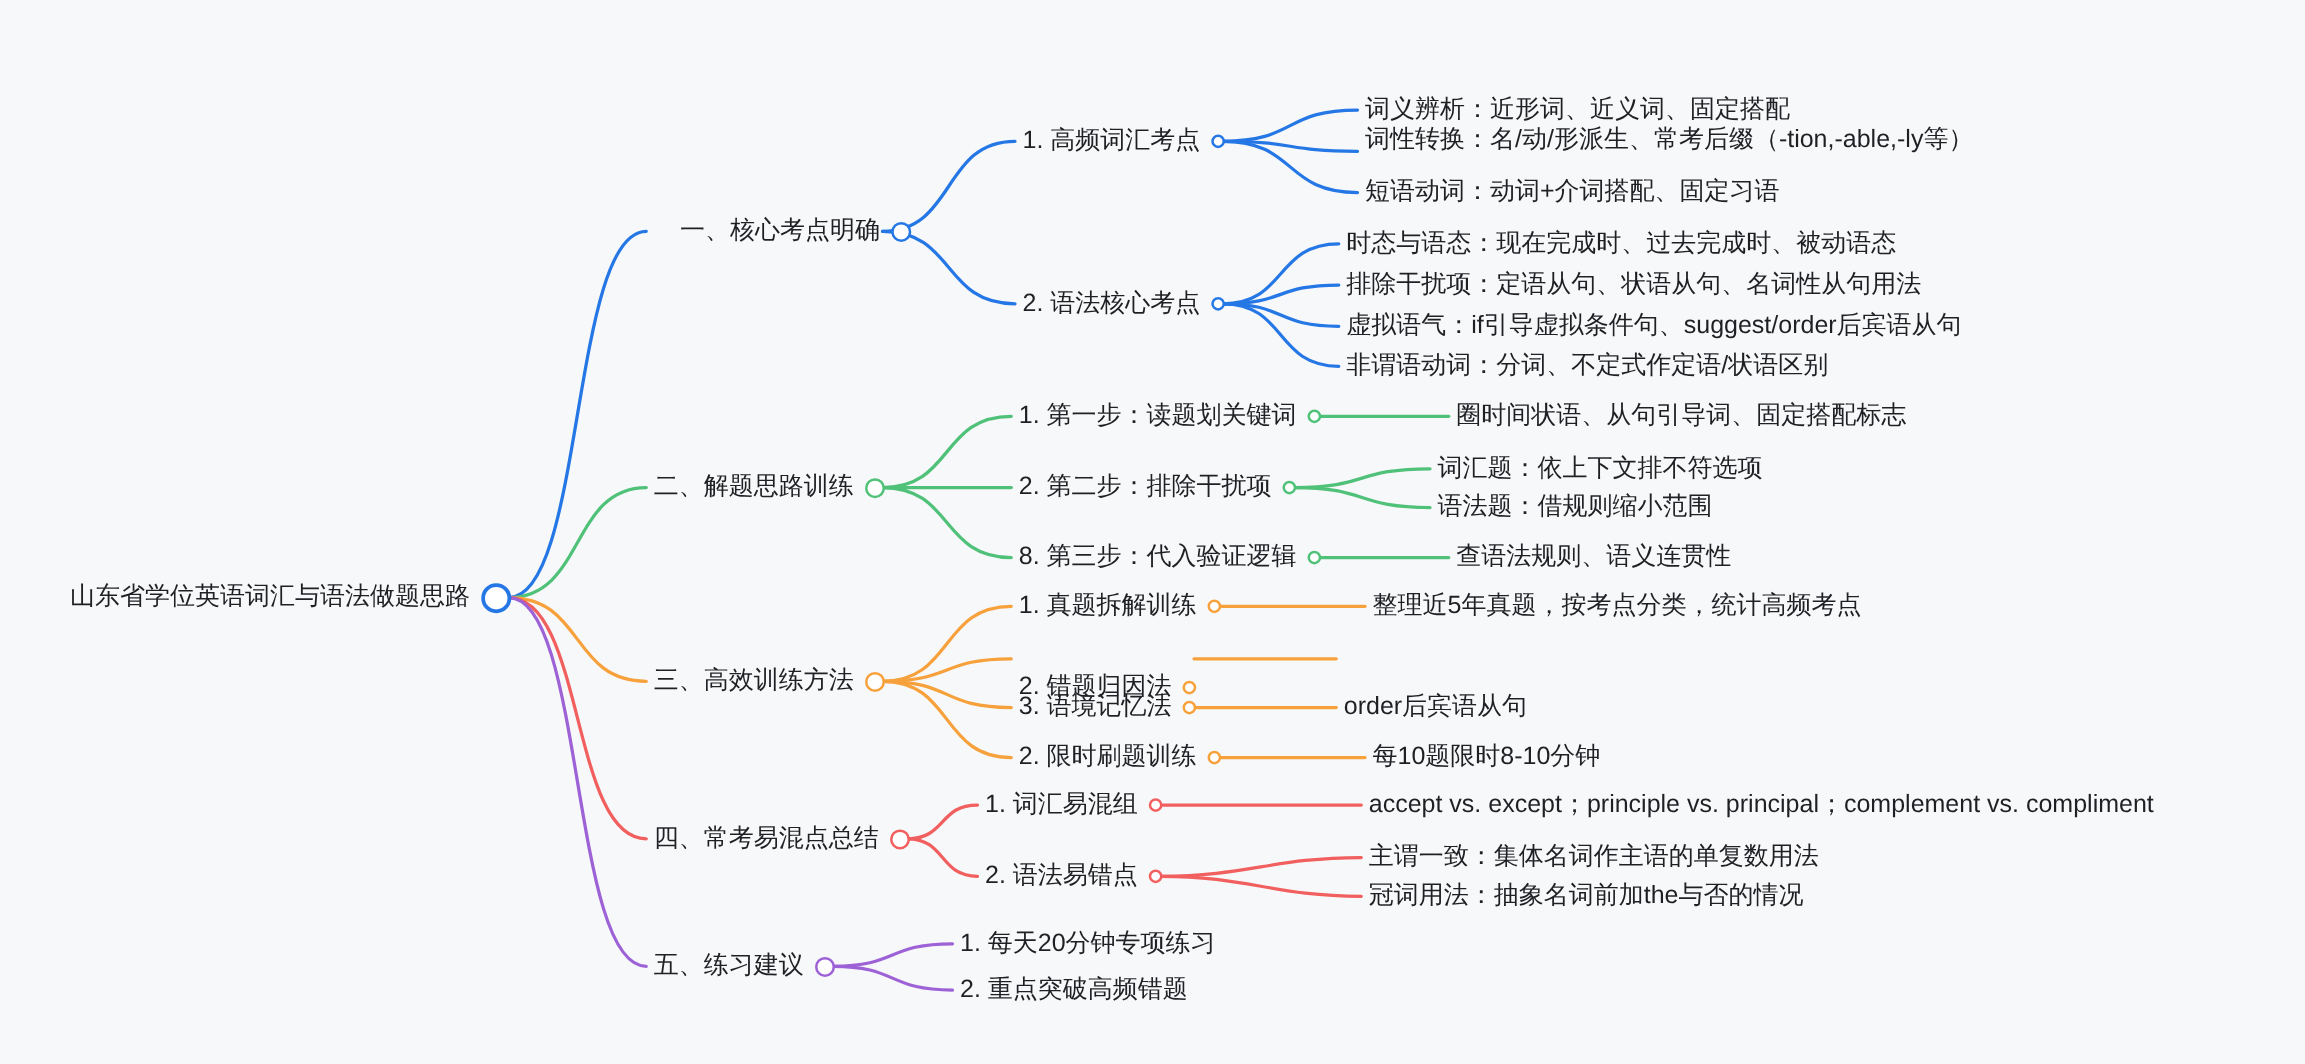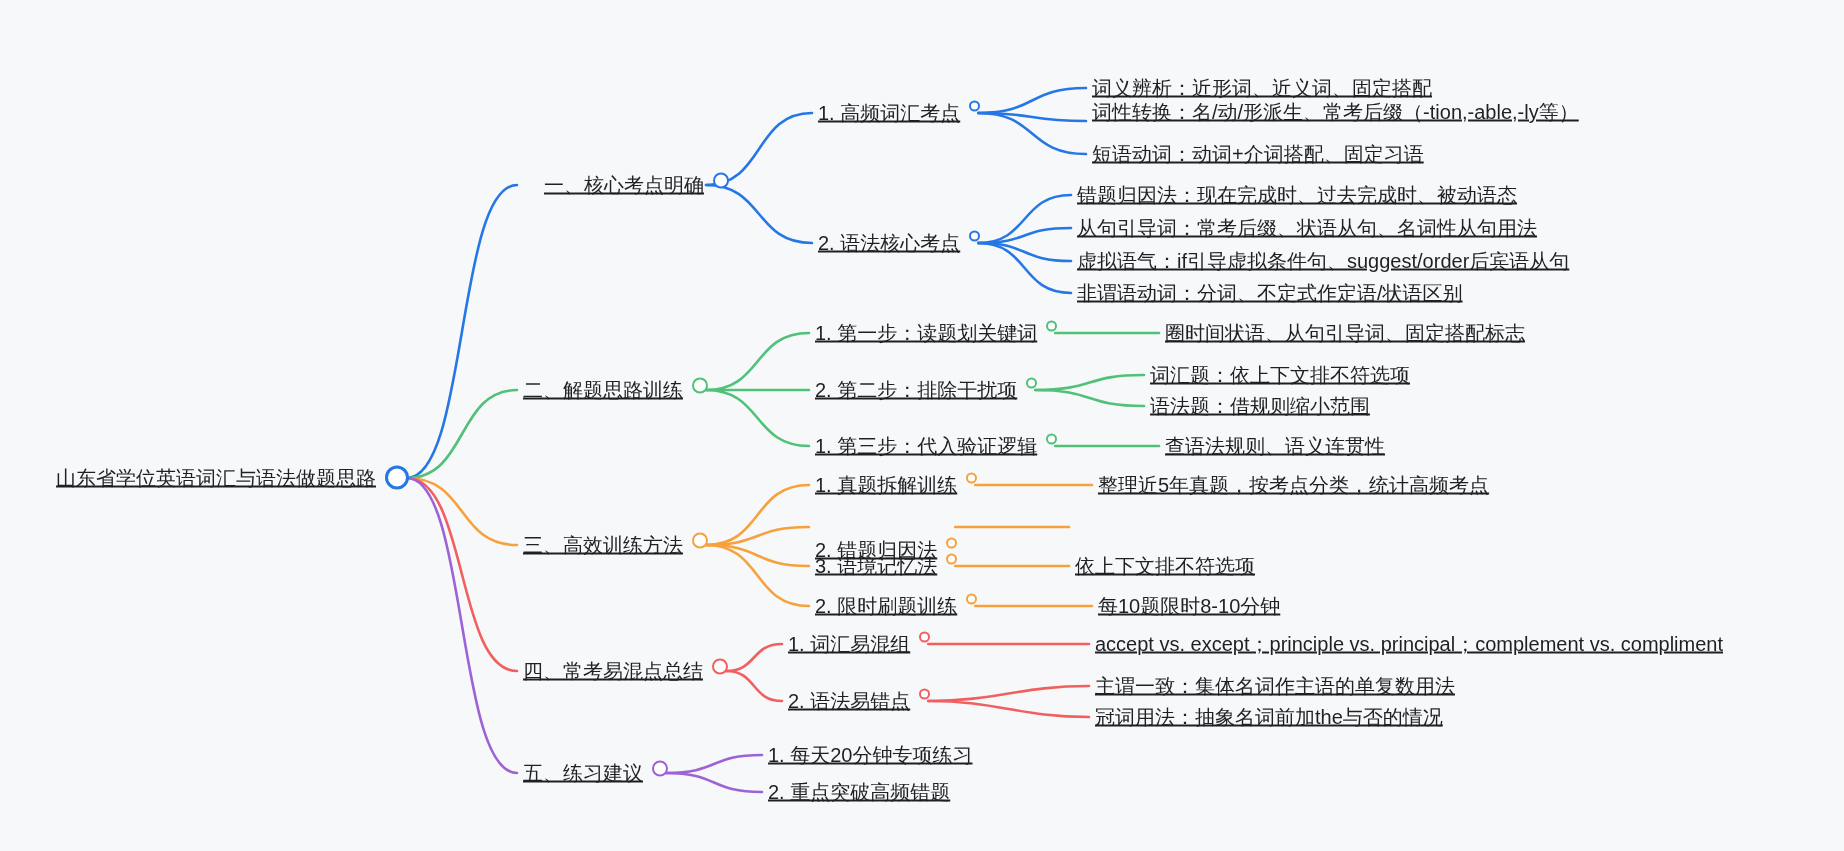--- a/index.html
+++ b/index.html
@@ -6,25 +6,24 @@
   body{
     width:1844px;height:851px;overflow:hidden;
     background:#f7f8fa;
     font-family:"Liberation Sans","DejaVu Sans",sans-serif;
     color:#1f2023;
   }
   #canvas{position:relative;width:1844px;height:851px;}
   #connectors{position:absolute;left:0;top:0;z-index:1;}
   .node{
     position:absolute;z-index:2;
-    display:flex;align-items:flex-start;gap:9px;
+    display:flex;align-items:center;gap:9px;
     white-space:nowrap;transform:translateY(-50%);
     font-size:20px;line-height:1.25;
     cursor:default;
-    text-decoration:underline;
   }
   .node .txt{display:inline-block;}
   .ring{
     display:inline-block;box-sizing:border-box;
     background:#fff;border-radius:50%;
     border:2.5px solid var(--c,#888);
     flex:0 0 auto;
   }
   .root .ring{width:24px;height:24px;border-width:3px;}
   .l1 .ring{width:16px;height:16px;border-width:2.5px;}
@@ -116,21 +115,21 @@
   </div>
   <div class="node l2 b1" id="b1c0" style="left:815px;top:333px">
     <span class="txt">1. 第一步：读题划关键词</span>
     <span class="ring"></span>
   </div>
   <div class="node l2 b1" id="b1c1" style="left:815px;top:390px">
     <span class="txt">2. 第二步：排除干扰项</span>
     <span class="ring"></span>
   </div>
   <div class="node l2 b1" id="b1c2" style="left:815px;top:446px">
-    <span class="txt">1. 第三步：代入验证逻辑</span>
+    <span class="txt">8. 第三步：代入验证逻辑</span>
     <span class="ring"></span>
   </div>
   <div class="node l2 b2" id="b2c0" style="left:815px;top:485px">
     <span class="txt">1. 真题拆解训练</span>
     <span class="ring"></span>
   </div>
   <div class="node l2 b2" id="b2c1" style="left:815px;top:550px">
     <span class="txt">2. 错题归因法</span>
     <span class="ring"></span>
   </div>
@@ -160,24 +159,24 @@
   <div class="node l3 b0" id="b0c0l0" style="left:1092px;top:88px">
     <span class="txt">词义辨析：近形词、近义词、固定搭配</span>
   </div>
   <div class="node l3 b0" id="b0c0l1" style="left:1092px;top:112px">
     <span class="txt">词性转换：名/动/形派生、常考后缀（-tion,-able,-ly等）</span>
   </div>
   <div class="node l3 b0" id="b0c0l2" style="left:1092px;top:154px">
     <span class="txt">短语动词：动词+介词搭配、固定习语</span>
   </div>
   <div class="node l3 b0" id="b0c1l0" style="left:1077px;top:195px">
-    <span class="txt">错题归因法：现在完成时、过去完成时、被动语态</span>
+    <span class="txt">时态与语态：现在完成时、过去完成时、被动语态</span>
   </div>
   <div class="node l3 b0" id="b0c1l1" style="left:1077px;top:228px">
-    <span class="txt">从句引导词：常考后缀、状语从句、名词性从句用法</span>
+    <span class="txt">排除干扰项：定语从句、状语从句、名词性从句用法</span>
   </div>
   <div class="node l3 b0" id="b0c1l2" style="left:1077px;top:261px">
     <span class="txt">虚拟语气：if引导虚拟条件句、suggest/order后宾语从句</span>
   </div>
   <div class="node l3 b1" id="b1c0l0" style="left:1165px;top:333px">
     <span class="txt">圈时间状语、从句引导词、固定搭配标志</span>
   </div>
   <div class="node l3 b0" id="b0c1l3" style="left:1077px;top:293px">
     <span class="txt">非谓语动词：分词、不定式作定语/状语区别</span>
   </div>
@@ -187,21 +186,21 @@
   <div class="node l3 b1" id="b1c1l1" style="left:1150px;top:406px">
     <span class="txt">语法题：借规则缩小范围</span>
   </div>
   <div class="node l3 b1" id="b1c2l0" style="left:1165px;top:446px">
     <span class="txt">查语法规则、语义连贯性</span>
   </div>
   <div class="node l3 b2" id="b2c0l0" style="left:1098px;top:485px">
     <span class="txt">整理近5年真题，按考点分类，统计高频考点</span>
   </div>
   <div class="node l3 b2" id="b2c2l0" style="left:1075px;top:566px">
-    <span class="txt">依上下文排不符选项</span>
+    <span class="txt">order后宾语从句</span>
   </div>
   <div class="node l3 b2" id="b2c3l0" style="left:1098px;top:606px">
     <span class="txt">每10题限时8-10分钟</span>
   </div>
   <div class="node l3 b3" id="b3c0l0" style="left:1095px;top:644px">
     <span class="txt">accept vs. except；principle vs. principal；complement vs. compliment</span>
   </div>
   <div class="node l3 b3" id="b3c1l0" style="left:1095px;top:686px">
     <span class="txt">主谓一致：集体名词作主语的单复数用法</span>
   </div>

